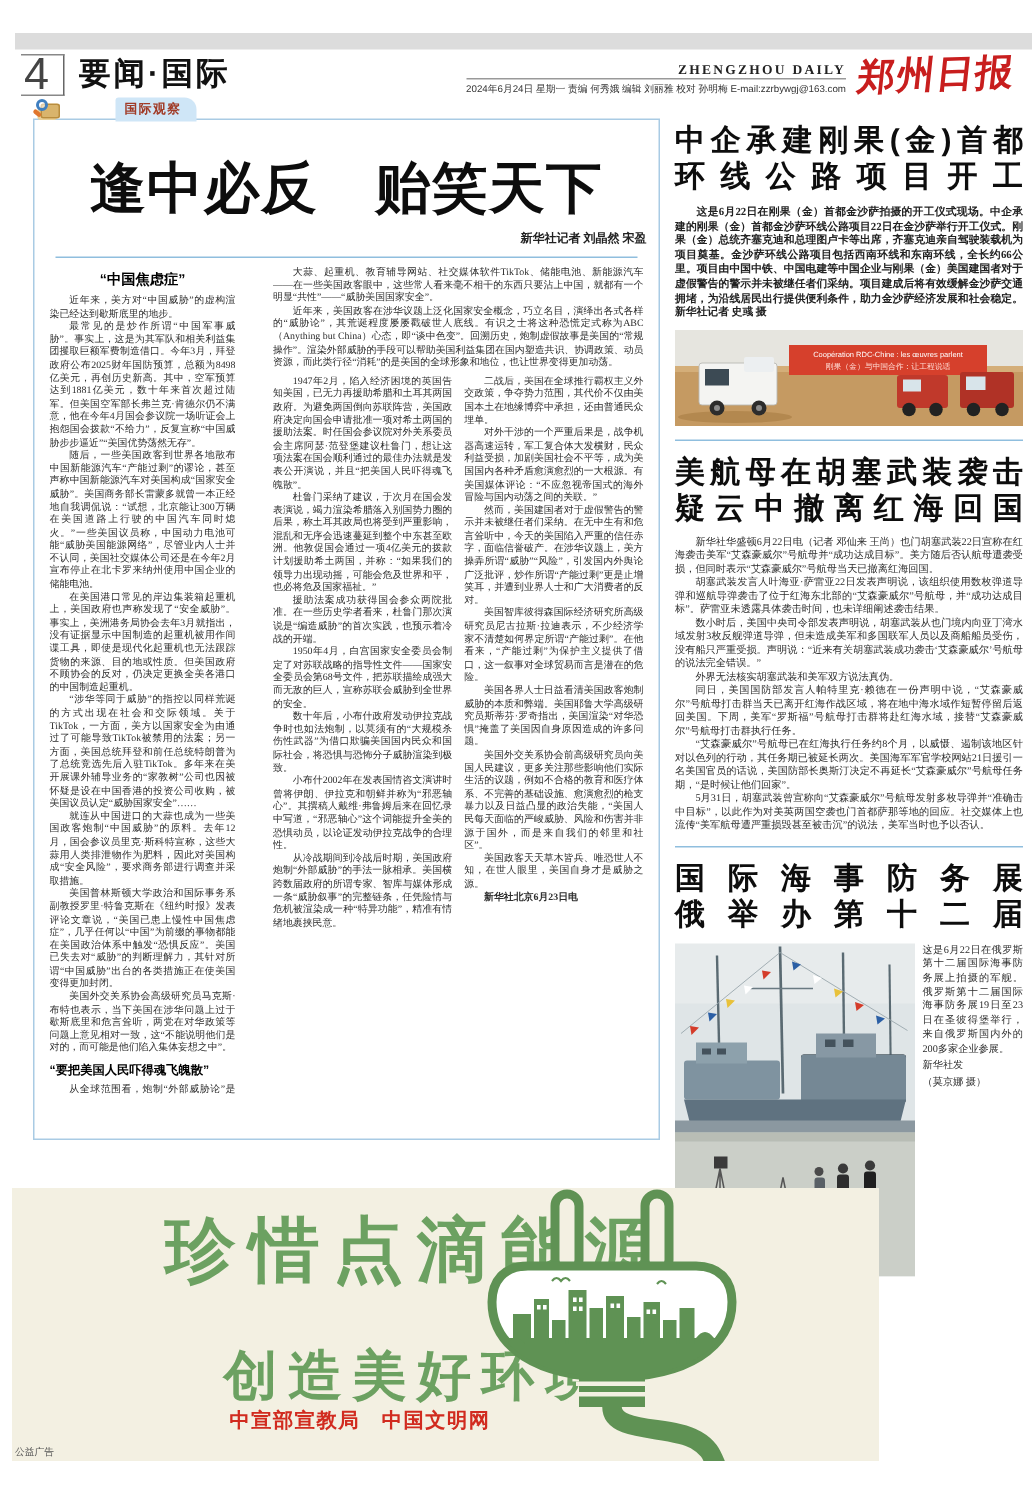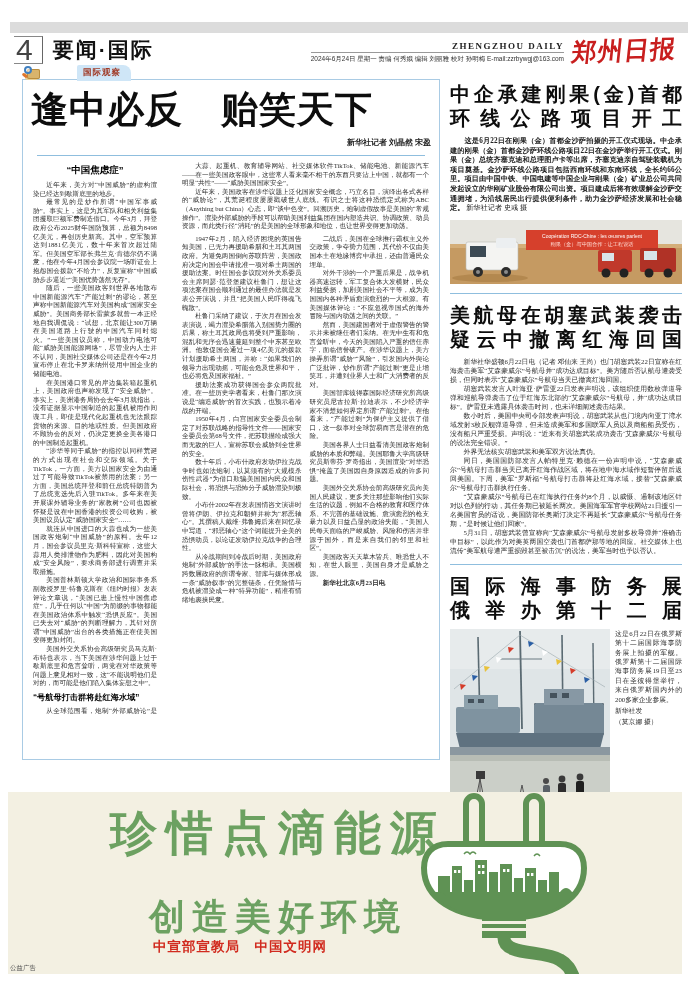--- a/index.html
+++ b/index.html
@@ -26,52 +26,52 @@
   
   .obs-badge { left:24px; top:65px; display:flex; align-items:flex-end; z-index:3;gap:32px; }
   .obs-icon { width:18px; height:15px; position:relative; margin-right:3px; }
   .obs-icon .paper1 { position:absolute; left:3px; top:3px; width:13px; height:10px; background:#d9b46c; border-radius:2px; box-shadow:0 0 0 1px #b98d3e inset; }
   .obs-icon .paper2 { position:absolute; left:1px; top:6px; width:13px; height:8px; background:#e8cf96; border-radius:2px; }
   .obs-icon .lens { position:absolute; left:0px; top:0px; width:8px; height:8px; border:2px solid #3f7fc0; border-radius:50%; background:rgba(255,255,255,.55); }
   .obs-icon .handle { position:absolute; left:-2px; top:8px; width:6px; height:2.5px; background:#e0762d; transform:rotate(40deg); border-radius:2px; }
   .obs-label { background:#cfe6f7; color:#a03a26; font-family:"Liberation Sans",sans-serif;
     font-weight:900; font-size:8.5px; letter-spacing:1px; padding:2px 10px 2px 6px; border-radius:2px 8px 0 0; }
   .main-box { left:22px; top:79px; width:418px; height:681px; border:1px solid #a9cbe4; background:#fff; padding:10px 8px 6px 8px; }
-  .m-title { text-align:left; font-family:"Liberation Sans",sans-serif; font-weight:900;
-    font-size:37px; letter-spacing:1px; color:#0d0d0d; line-height:40px; }
+  .m-title { text-align:center; font-family:"Liberation Sans",sans-serif; font-weight:900;
+    font-size:37px; letter-spacing:1px; color:#0d0d0d; line-height:40px;margin-top:16px; }
   .m-sub { text-align:center; font-family:"Liberation Sans",sans-serif; font-weight:700; font-size:16.5px; color:#222; margin-top:5px; }
   .m-byline { text-align:right; font-size:8px; font-weight:700; margin-top:7px; color:#222; }
   .m-rule { border-top:1.5px solid #8fbede; margin:7px 6px 6px 6px; }
   .m-body { display:flex; gap:25px; padding:0 2px; height:552px; overflow:hidden; }
   .col1 { width:124px; height:552px; overflow:hidden; }
   .colR { flex:1; height:552px; overflow:hidden; }
   .m-body p { font-size:6.6px; line-height:8.6px; text-align:justify; text-indent:2em; color:#2e2e2e; }
   .c-head { text-align:center; font-family:"Liberation Sans",sans-serif; font-weight:900; font-size:9.5px; margin:2px 0 4px 0; color:#000; }
   .c-sub { font-family:"Liberation Sans",sans-serif; font-weight:900; font-size:8.2px; line-height:11px; margin:4px 0; color:#000; text-indent:0; }
   .intro { max-height:90px; overflow:hidden; margin-bottom:4px; }
   .twocol { column-count:2; column-gap:8px; height:456px; overflow:hidden; }
   .ending { text-align:right; font-weight:700; }
 
   
   .rightcol { left:450px; top:82px; width:232px; }
   .r-title { font-family:"Liberation Sans",sans-serif; font-weight:900; font-size:20px; line-height:24px;
     color:#0d0d0d; text-align:justify; text-align-last:justify; }
   .r-bodyA { margin-top:7px; font-size:7.2px; line-height:9.6px; font-weight:700; text-align:justify; text-indent:2em; color:#222; }
-  .r-credit { font-weight:400; white-space:nowrap; }
+  .r-credit { font-weight:700; white-space:nowrap; }
   .r-rule { border-top:1.5px solid #8fbede; margin:9px 0; }
   .r-paras { margin-top:6px; }
   .r-paras p { font-size:6.8px; line-height:9px; text-align:justify; text-indent:2em; color:#2e2e2e; }
   .photoA { margin-top:6px; width:232px; height:64px; display:block; }
   .c-wrap { display:flex; gap:5px; margin-top:7px; }
   .photoC { width:160px; height:222px; display:block; }
   .c-cap { width:67px; font-size:6.8px; line-height:9.4px; text-align:justify; color:#2e2e2e; }
   .c-credit { display:block; text-align:justify; margin-top:2px; }
 
   
-  .psa { left:8px; top:792px; width:674px; height:182px; background:#f3f0e2; overflow:hidden; }
+  .psa { left:8px; top:792px; width:578px; height:182px; background:#f3f0e2; overflow:hidden; }
   .psa-text { position:absolute; left:55px; top:10px; width:430px; text-align:center;
     font-family:"Liberation Sans",sans-serif; font-weight:900; color:#6ca161; }
   .psa-l1 { font-size:47px; letter-spacing:9px; }
   .psa-l2 { font-size:36px; letter-spacing:7px; margin-top:28px; }
   .psa-orgs { position:absolute; left:145px; bottom:18px; font-size:13.5px; font-weight:900;
     color:#d12b1f; font-family:"Liberation Serif",serif; letter-spacing:1px;margin-top:16px; }
   .psa-tag { position:absolute; left:2px; bottom:1px; font-size:6.5px; color:#555; font-family:"Liberation Sans",sans-serif; }
   .plug { position:absolute; right:28px; top:0; height:182px; }
 </style>
 </head>
@@ -111,21 +111,21 @@
     <div class="col1">
       <div class="c-head">“中国焦虑症”</div>
       <p>近年来，美方对“中国威胁”的虚构渲染已经达到歇斯底里的地步。</p>
       <p>最常见的是炒作所谓“中国军事威胁”。事实上，这是为其军队和相关利益集团攫取巨额军费制造借口。今年3月，拜登政府公布2025财年国防预算，总额为8498亿美元，再创历史新高。其中，空军预算达到1881亿美元，数十年来首次超过陆军。但美国空军部长弗兰克·肯德尔仍不满意，他在今年4月国会参议院一场听证会上抱怨国会拨款“不给力”，反复宣称“中国威胁步步逼近”“美国优势荡然无存”。</p>
       <p>随后，一些美国政客到世界各地散布中国新能源汽车“产能过剩”的谬论，甚至声称中国新能源汽车对美国构成“国家安全威胁”。美国商务部长雷蒙多就曾一本正经地自我调侃说：“试想，北京能让300万辆在美国道路上行驶的中国汽车同时熄火。”一些美国议员称，中国动力电池可能“威胁美国能源网络”，尽管业内人士并不认同，美国社交媒体公司还是在今年2月宣布停止在北卡罗来纳州使用中国企业的储能电池。</p>
       <p>在美国港口常见的岸边集装箱起重机上，美国政府也声称发现了“安全威胁”。事实上，美洲港务局协会去年3月就指出，没有证据显示中国制造的起重机被用作间谍工具，即使是现代化起重机也无法跟踪货物的来源、目的地或性质。但美国政府不顾协会的反对，仍决定更换全美各港口的中国制造起重机。</p>
       <p>“涉华等同于威胁”的指控以同样荒诞的方式出现在社会和交际领域。关于TikTok，一方面，美方以国家安全为由通过了可能导致TikTok被禁用的法案；另一方面，美国总统拜登和前任总统特朗普为了总统竞选先后入驻TikTok。多年来在美开展课外辅导业务的“家教树”公司也因被怀疑是设在中国香港的投资公司收购，被美国议员认定“威胁国家安全”……</p>
       <p>就连从中国进口的大蒜也成为一些美国政客炮制“中国威胁”的原料。去年12月，国会参议员里克·斯科特宣称，这些大蒜用人类排泄物作为肥料，因此对美国构成“安全风险”，要求商务部进行调查并采取措施。</p>
       <p>美国普林斯顿大学政治和国际事务系副教授罗里·特鲁克斯在《纽约时报》发表评论文章说，“美国已患上慢性中国焦虑症”，几乎任何以“中国”为前缀的事物都能在美国政治体系中触发“恐惧反应”。美国已失去对“威胁”的判断理解力，其针对所谓“中国威胁”出台的各类措施正在使美国变得更加封闭。</p>
       <p>美国外交关系协会高级研究员马克斯·布特也表示，当下美国在涉华问题上过于歇斯底里和危言耸听，两党在对华政策等问题上意见相对一致，这“不能说明他们是对的，而可能是他们陷入集体妄想之中”。</p>
-      <div class="c-sub">“号航母打击群将赴红海水域”</div>
+      <div class="c-sub">“要把美国人民吓得魂飞魄散”</div>
       <p>从全球范围看，炮制“外部威胁论”是美国二战后通过操控民意达成政治目的的惯用手段。</p>
     </div>
     <div class="colR">
       <div class="intro">
         <p>大蒜、起重机、教育辅导网站、社交媒体软件TikTok、储能电池、新能源汽车——在一些美国政客眼中，这些常人看来毫不相干的东西只要沾上中国，就都有一个明显“共性”——“威胁美国国家安全”。</p>
         <p>近年来，美国政客在涉华议题上泛化国家安全概念，巧立名目，演绎出各式各样的“威胁论”，其荒诞程度屡屡戳破世人底线。有识之士将这种恐慌定式称为ABC（Anything but China）心态，即“谈中色变”。回溯历史，炮制虚假故事是美国的“常规操作”。渲染外部威胁的手段可以帮助美国利益集团在国内塑造共识、协调政策、动员资源，而此类行径“消耗”的是美国的全球形象和地位，也让世界变得更加动荡。</p>
       </div>
       <div class="twocol">
         <p>1947年2月，陷入经济困境的英国告知美国，已无力再援助希腊和土耳其两国政府。为避免两国倒向苏联阵营，美国政府决定向国会申请批准一项对希土两国的援助法案。时任国会参议院对外关系委员会主席阿瑟·范登堡建议杜鲁门，想让这项法案在国会顺利通过的最佳办法就是发表公开演说，并且“把美国人民吓得魂飞魄散”。</p>
         <p>杜鲁门采纳了建议，于次月在国会发表演说，竭力渲染希腊落入别国势力圈的后果，称土耳其政局也将受到严重影响，混乱和无序会迅速蔓延到整个中东甚至欧洲。他敦促国会通过一项4亿美元的拨款计划援助希土两国，并称：“如果我们的领导力出现动摇，可能会危及世界和平，也必将危及国家福祉。”</p>
@@ -146,21 +146,21 @@
     </div>
   </div>
 </div>
 
 <div class="abs rightcol">
 
   <div>
     <div class="r-title">中企承建刚果(金)首都</div>
     <div class="r-title">环线公路项目开工</div>
     <div class="r-bodyA">
-      <span>这是6月22日在刚果（金）首都金沙萨拍摄的开工仪式现场。中企承建的刚果（金）首都金沙萨环线公路项目22日在金沙萨举行开工仪式。刚果（金）总统齐塞克迪和总理图卢卡等出席，齐塞克迪亲自驾驶装载机为项目奠基。金沙萨环线公路项目包括西南环线和东南环线，全长约66公里。项目由中国中铁、中国电建等中国企业与刚果（金）矿业总公司共同发起设立的华刚矿业股份有限公司出资。项目建成后将有效缓解金沙萨交通拥堵，为沿线居民出行提供便利条件，助力金沙萨经济发展和社会稳定。</span>
+      <span>这是6月22日在刚果（金）首都金沙萨拍摄的开工仪式现场。中企承建的刚果（金）首都金沙萨环线公路项目22日在金沙萨举行开工仪式。刚果（金）总统齐塞克迪和总理图卢卡等出席，齐塞克迪亲自驾驶装载机为项目奠基。金沙萨环线公路项目包括西南环线和东南环线，全长约66公里。项目由中国中铁、中国电建等中国企业与刚果（金）美国建国者对于虚假警告的警示并未被继任者们采纳。项目建成后将有效缓解金沙萨交通拥堵，为沿线居民出行提供便利条件，助力金沙萨经济发展和社会稳定。</span>
       <span class="r-credit">新华社记者 史彧 摄</span>
     </div>
     <svg class="photoA" viewBox="0 0 232 64">
       <rect x="0" y="0" width="232" height="26" fill="#e6e5df"></rect>
       <rect x="0" y="24" width="232" height="40" fill="#c59a62"></rect>
       <rect x="0" y="24" width="232" height="4" fill="#d4ae79"></rect>
       <ellipse cx="40" cy="58" rx="38" ry="4" fill="#b3884f"></ellipse>
 
       <rect x="16" y="22" width="52" height="28" rx="2" fill="#f4f4f2" stroke="#b9b9b4" stroke-width="0.6"></rect>
       <rect x="20" y="26" width="16" height="11" fill="#3c4a54"></rect>

